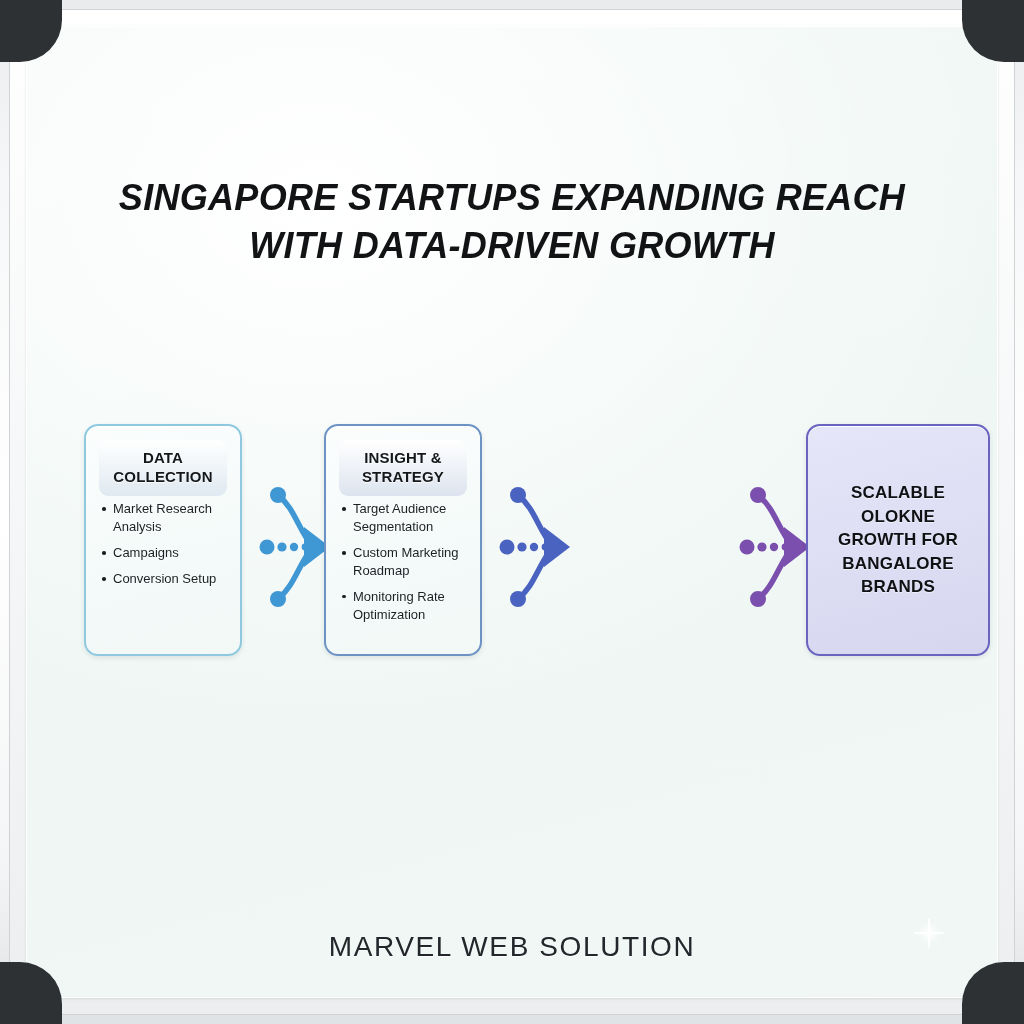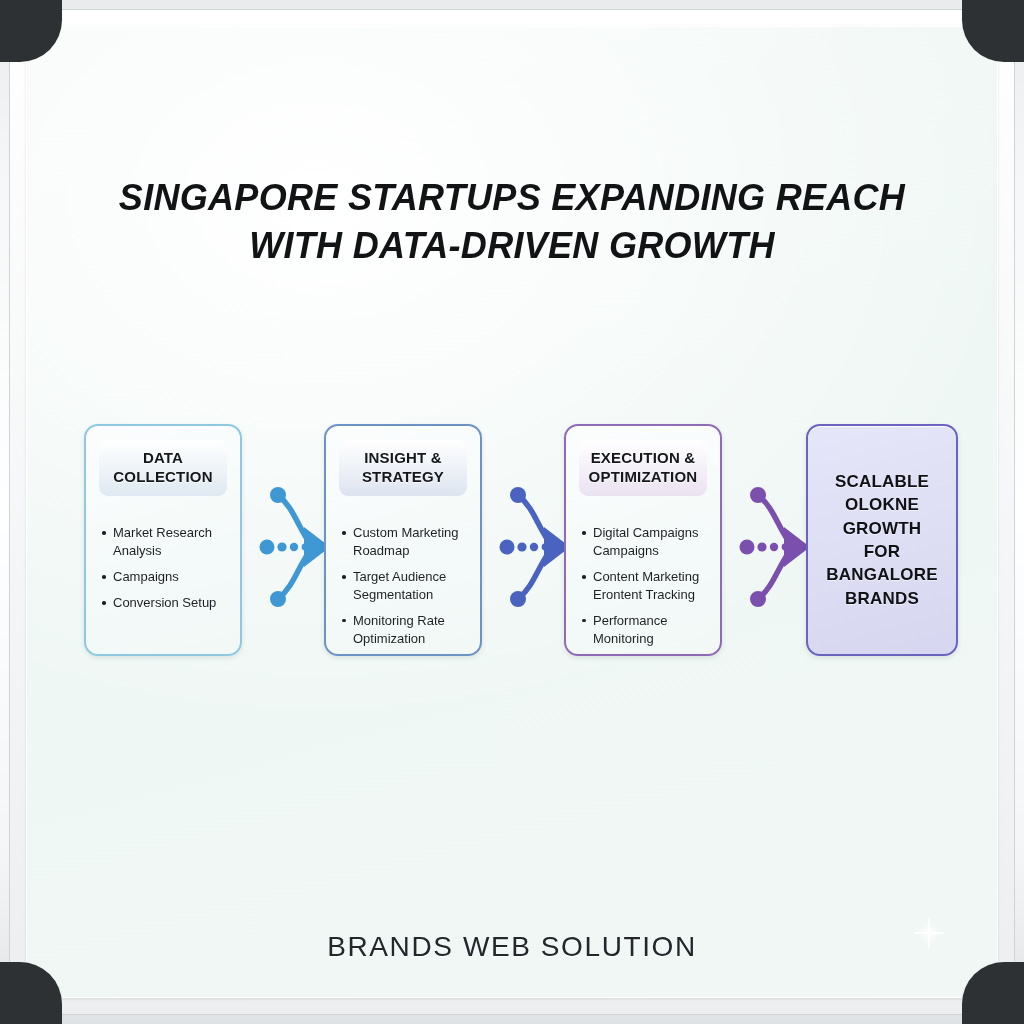--- a/index.html
+++ b/index.html
@@ -74,36 +74,36 @@
   .node .hd{
     margin:14px 13px 0 13px;
     border-radius:9px;
     padding:9px 6px 10px 6px;
     text-align:center;
     font-size:15px;font-weight:bold;line-height:1.24;letter-spacing:.2px;
     color:#15181b;
     text-shadow:0 1px 0 rgba(255,255,255,.85);
   }
   .node ul{
-    list-style:none;margin:28px 0 0 0;padding:0 12px 0 16px;
+    list-style:none;margin:4px 0 0 0;padding:0 12px 0 16px;
   }
   .node li{
     position:relative;
     font-size:13px;line-height:1.38;color:#1c2024;
     margin-bottom:8px;padding-left:11px;
     text-shadow:0 1px 0 rgba(255,255,255,.7);
   }
   .node li:before{
     content:"";position:absolute;left:0;top:7px;
     width:3.5px;height:3.5px;border-radius:50%;background:#1c2024;
   }
 
   
   .node.terminal{
-    width:152px;
+    width:184px;
     background:linear-gradient(165deg,#e2e2f6 0%,#dcdcf3 55%,#d8d8f2 100%);
     display:flex;align-items:center;justify-content:center;
   }
   .node.terminal .goal{
     text-align:center;
     font-size:17px;font-weight:bold;line-height:1.38;letter-spacing:.2px;
     color:#101114;
     padding:0 14px;
     text-shadow:0 1px 0 rgba(255,255,255,.55);
   }
@@ -161,48 +161,40 @@
             <path d="M15 116 C 30 104, 34 84, 48 66" stroke="#3f97d4" stroke-width="5.5" fill="none" stroke-linecap="round"></path>
             <circle cx="14" cy="13" r="8" fill="#3f97d4"></circle>
             <circle cx="14" cy="117" r="8" fill="#3f97d4"></circle>
             <path d="M40 45 L66 65 L40 85 Z" fill="#3f97d4"></path>
           </svg>
         </div>
 
       <div class="node" id="node1" style="left: 268px; border: 2px solid rgb(109, 147, 196);">
         <div class="hd" id="hd1" style="background: linear-gradient(rgb(255, 255, 255) 0%, rgb(221, 228, 239) 100%);">INSIGHT &amp; STRATEGY</div>
         <ul>
+          <li>Target Audience Segmentation</li>
           <li>Custom Marketing Roadmap</li>
-          <li>Target Audience Segmentation</li>
           <li>Monitoring Rate Optimization</li>
         </ul>
       </div>
 
       <div class="conn" id="conn1" style="left: 448px;">
           <svg width="66" height="130" viewBox="0 0 66 130">
             <circle cx="3" cy="65" r="7.5" fill="#4a63c0"></circle>
             <circle cx="18" cy="65" r="4.6" fill="#4a63c0"></circle>
             <circle cx="30" cy="65" r="4.2" fill="#4a63c0"></circle>
             <circle cx="41" cy="65" r="3.4" fill="#4a63c0"></circle>
             <path d="M15 14 C 30 26, 34 46, 48 64" stroke="#4a63c0" stroke-width="5.5" fill="none" stroke-linecap="round"></path>
             <path d="M15 116 C 30 104, 34 84, 48 66" stroke="#4a63c0" stroke-width="5.5" fill="none" stroke-linecap="round"></path>
             <circle cx="14" cy="13" r="8" fill="#4a63c0"></circle>
             <circle cx="14" cy="117" r="8" fill="#4a63c0"></circle>
             <path d="M40 45 L66 65 L40 85 Z" fill="#4a63c0"></path>
           </svg>
         </div>
 
-      <div class="node" id="node2" style="left: 508px; border: 2px solid rgb(143, 107, 181);">
-        <div class="hd" id="hd2" style="background: linear-gradient(rgb(255, 255, 255) 0%, rgb(235, 226, 241) 100%);">EXECUTION &amp; OPTIMIZATION</div>
-        <ul>
-          <li>Digital Campaigns Campaigns</li>
-          <li>Content Marketing Erontent Tracking</li>
-          <li>Performance Monitoring</li>
-        </ul>
-      </div>
 
       <div class="conn" id="conn2" style="left: 688px;">
           <svg width="66" height="130" viewBox="0 0 66 130">
             <circle cx="3" cy="65" r="7.5" fill="#7b4fae"></circle>
             <circle cx="18" cy="65" r="4.6" fill="#7b4fae"></circle>
             <circle cx="30" cy="65" r="4.2" fill="#7b4fae"></circle>
             <circle cx="41" cy="65" r="3.4" fill="#7b4fae"></circle>
             <path d="M15 14 C 30 26, 34 46, 48 64" stroke="#7b4fae" stroke-width="5.5" fill="none" stroke-linecap="round"></path>
             <path d="M15 116 C 30 104, 34 84, 48 66" stroke="#7b4fae" stroke-width="5.5" fill="none" stroke-linecap="round"></path>
             <circle cx="14" cy="13" r="8" fill="#7b4fae"></circle>
@@ -210,16 +202,16 @@
             <path d="M40 45 L66 65 L40 85 Z" fill="#7b4fae"></path>
           </svg>
         </div>
 
       <div class="node terminal" id="node3" style="left: 750px; border: 2px solid rgb(106, 99, 192); background: linear-gradient(165deg, rgb(230, 230, 249) 0%, rgb(220, 220, 243) 60%, rgb(214, 214, 240) 100%);">
         <div class="goal">SCALABLE OLOKNE GROWTH FOR BANGALORE BRANDS</div>
       </div>
 
     </div>
 
-    <div id="footer">BRANDS WEB SOLUTION</div>
+    <div id="footer">MARVEL WEB SOLUTION</div>
 
   </div>
 </div>
 
 </body></html>

